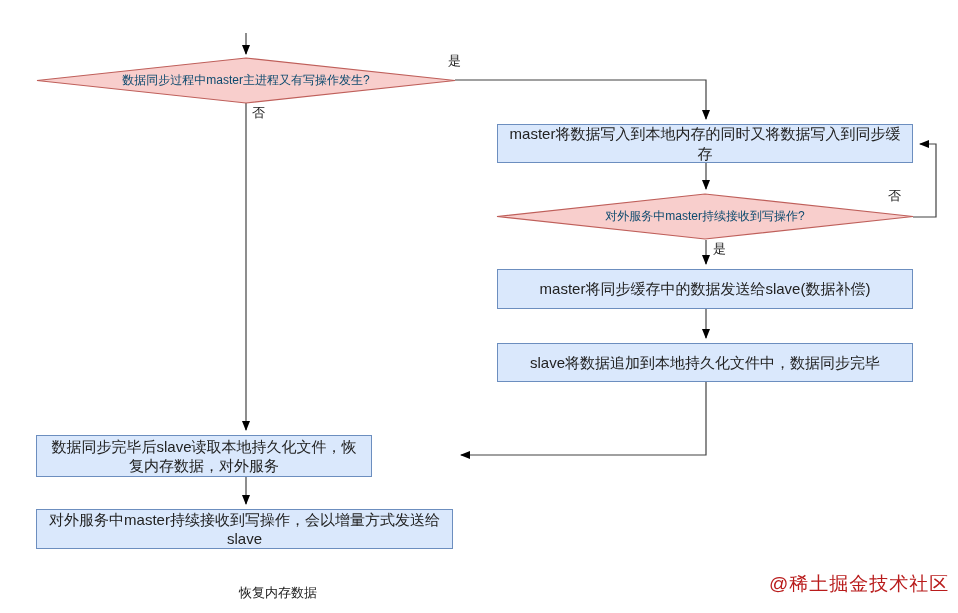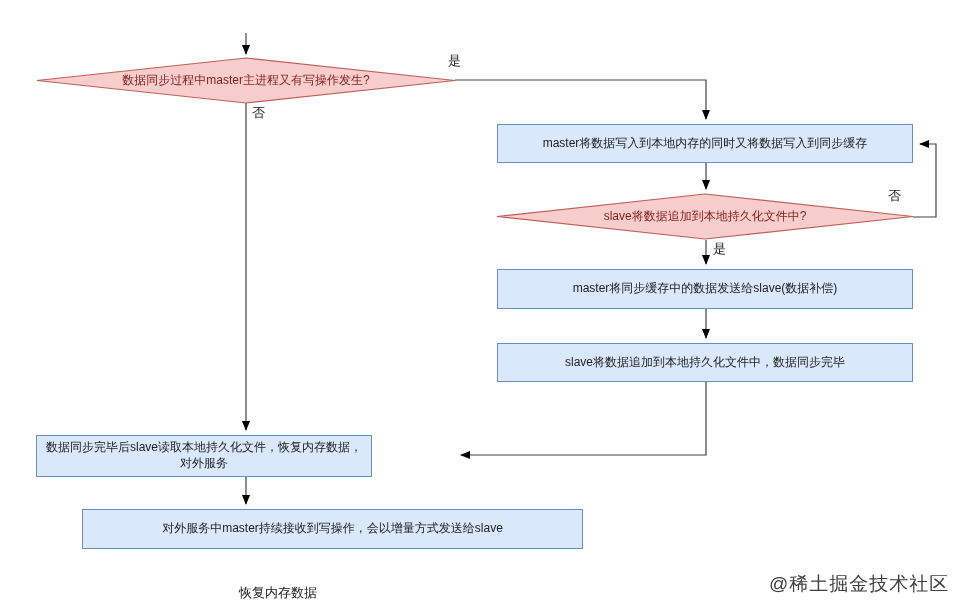--- a/index.html
+++ b/index.html
@@ -8,54 +8,54 @@
     width:958px;height:613px;
     background:#ffffff;
     font-family:"Liberation Sans","DejaVu Sans",sans-serif;
     overflow:hidden;
   }
   .layer{position:absolute;left:0;top:0;}
   .node{
     position:absolute;
     display:flex;align-items:center;justify-content:center;
     text-align:center;
-    font-size:12px;line-height:1.3;
+    font-size:15px;line-height:1.3;
     color:#222222;
     box-sizing:border-box;
     padding:16px 8px;
   }
   .process{
     background:#dae8fc;
     border:1px solid #6c8ebf;
   }
   .dtext{
     position:absolute;
     display:flex;align-items:center;justify-content:center;
     text-align:center;
     font-size:12px;
-    color:#7f1d1d;
+    color:#0c4a6e;
   }
   .elabel{
     position:absolute;
     font-size:13px;
     color:#1a1a1a;
     background:#ffffff;
     line-height:1;
     padding:1px 2px;
   }
   .caption{
     position:absolute;
     font-size:13px;
     color:#1a1a1a;
   }
   .watermark{
     position:absolute;
     font-size:19px;
     letter-spacing:1px;
-    color:#404040;
+    color:#b91c1c;
   }
 </style>
 </head>
 <body>
 
 <div class="canvas">
 
   <svg class="layer" width="958" height="613" viewBox="0 0 958 613">
     <defs>
       <marker id="arr" markerWidth="12" markerHeight="10" refX="9" refY="4" orient="auto" markerUnits="userSpaceOnUse">
@@ -73,27 +73,27 @@
       <polyline points="706,309 706,338" marker-end="url(#arr)"></polyline>
       <polyline points="706,382 706,455 461,455" marker-end="url(#arr)"></polyline>
       <polyline points="246,477 246,504" marker-end="url(#arr)"></polyline>
     </g>
 
     <polygon points="246,58 455,80.5 246,103 37,80.5" fill="#f8cecc" stroke="#bf5f5a" stroke-width="1.2"></polygon>
     <polygon points="705,194 913,216.5 705,239 497,216.5" fill="#f8cecc" stroke="#bf5f5a" stroke-width="1.2"></polygon>
   </svg>
 
   <div class="dtext" style="left:60px;top:60px;width:372px;height:41px;">数据同步过程中master主进程又有写操作发生?</div>
-  <div class="dtext" style="left:520px;top:196px;width:370px;height:41px;">slave将数据追加到本地持久化文件中?</div>
+  <div class="dtext" style="left:520px;top:196px;width:370px;height:41px;">对外服务中master持续接收到写操作?</div>
 
   <div class="node process" style="left:497px;top:124px;width:416px;height:39px;">master将数据写入到本地内存的同时又将数据写入到同步缓存</div>
   <div class="node process" style="left:497px;top:269px;width:416px;height:40px;">master将同步缓存中的数据发送给slave(数据补偿)</div>
   <div class="node process" style="left:497px;top:343px;width:416px;height:39px;">slave将数据追加到本地持久化文件中，数据同步完毕</div>
   <div class="node process" style="left:36px;top:435px;width:336px;height:42px;">数据同步完毕后slave读取本地持久化文件，恢复内存数据，对外服务</div>
-  <div class="node process" style="left:36px;top:509px;width:501px;height:40px;margin-left:46px;">对外服务中master持续接收到写操作，会以增量方式发送给slave</div>
+  <div class="node process" style="left:36px;top:509px;width:417px;height:40px;">对外服务中master持续接收到写操作，会以增量方式发送给slave</div>
 
   <div class="elabel" style="left:446px;top:53px;">是</div>
   <div class="elabel" style="left:250px;top:105px;">否</div>
   <div class="elabel" style="left:886px;top:188px;">否</div>
   <div class="elabel" style="left:711px;top:241px;">是</div>
 
   <div class="caption" style="left:239px;top:584px;">恢复内存数据</div>
   <div class="watermark" style="left:769px;top:571px;">@稀土掘金技术社区</div>
 
 </div>

